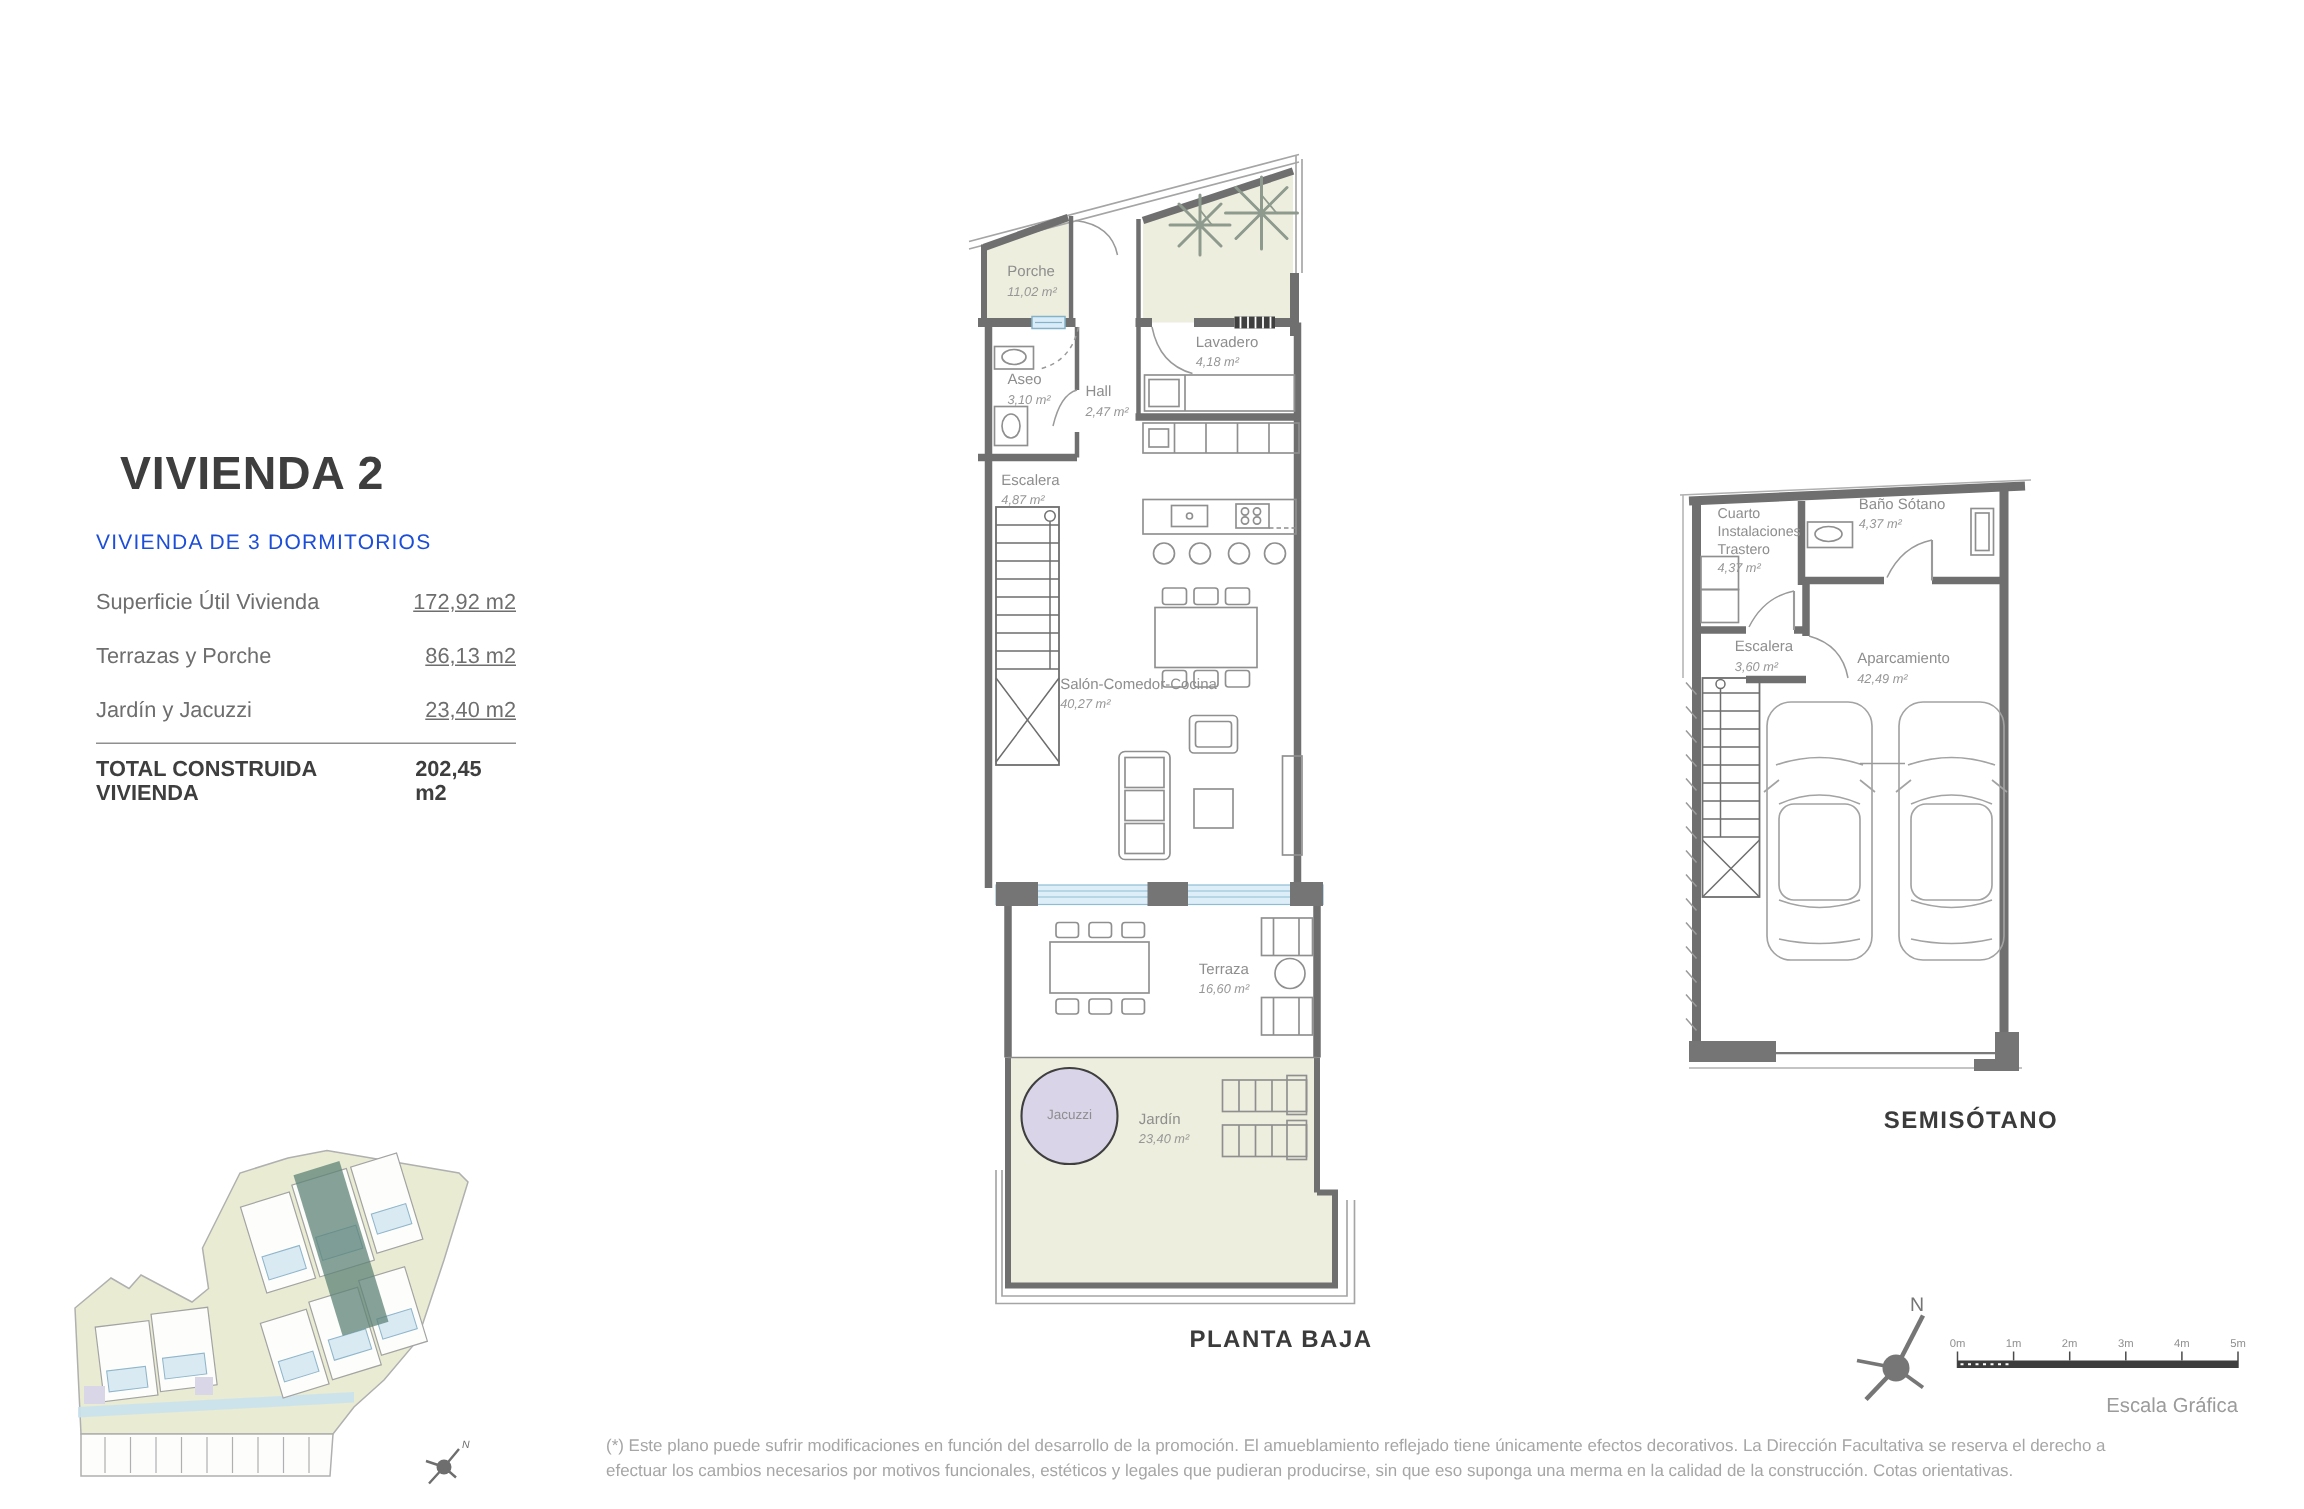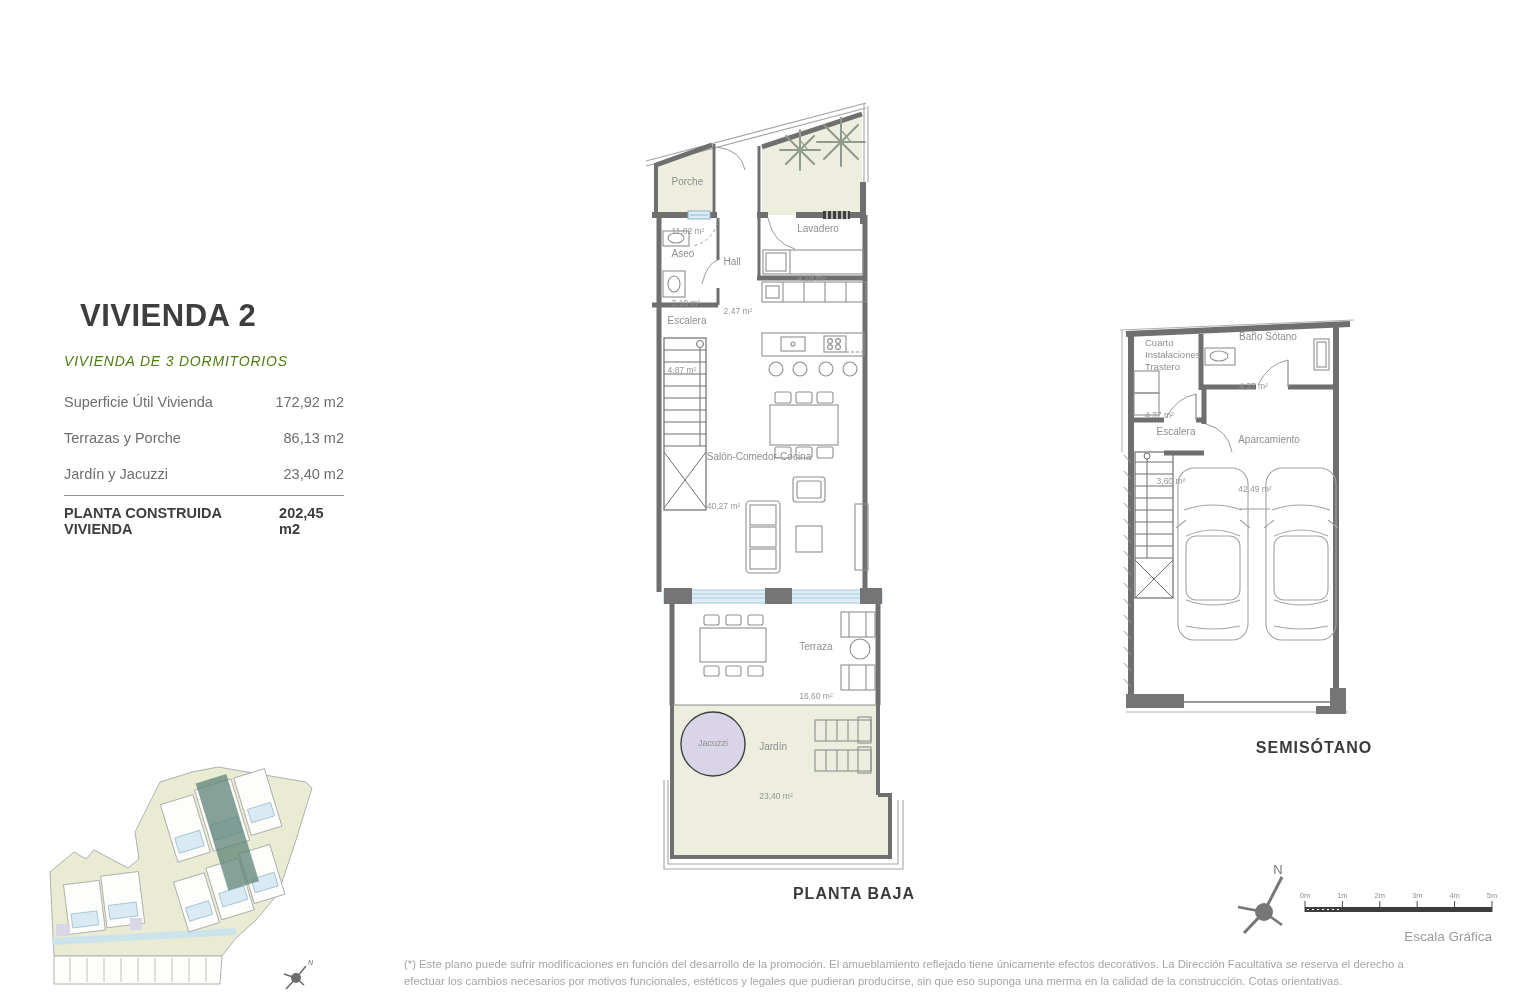--- a/index.html
+++ b/index.html
@@ -2,36 +2,36 @@
 <html><head>
 <meta charset="utf-8">
 <style>
   html,body{margin:0;padding:0;background:#fff;}
   .page{position:relative;width:1536px;height:1006px;background:#ffffff;overflow:hidden;
         font-family:"Liberation Sans",sans-serif;}
 
   
   .info-panel{position:absolute;left:64px;top:283px;width:280px;color:#6e6e6e;}
   .info-panel h1{margin:16px;font-size:31px;line-height:34px;font-weight:700;color:#3e3e3e;letter-spacing:.5px;}
-  .subtitle{margin-top:20px;font-size:14px;letter-spacing:.8px;color:#4d7c0f;font-style:italic;}
+  .subtitle{margin-top:20px;font-size:14px;letter-spacing:.8px;color:#1d4ed8;}
   .specs{margin-top:25px;}
   .spec-row{display:flex;justify-content:space-between;align-items:flex-end;
             font-size:14.5px;color:#6e6e6e;margin-bottom:13px;margin-top:20px;}
-  .spec-row .val{white-space:nowrap;}
+  .spec-row .val{white-space:nowrap;text-decoration:underline;}
   .spec-note{display:block;font-size:6.5px;color:#8a8a8a;letter-spacing:.3px;margin-top:2px;}
   .total-row{display:flex;justify-content:space-between;border-top:1.5px solid #8f8f8f;
              margin-top:7px;padding-top:9px;font-size:14.5px;font-weight:700;color:#3e3e3e;}
 
   
   .plan{position:absolute;}
   .plan svg{position:absolute;left:0;top:0;}
   .rm{position:absolute;transform:translateX(-50%);color:#8e8e8e;
       line-height:1.25;white-space:nowrap;z-index:5;}
   .rm .rn{display:block;font-size:10px;}
-  .rm .ra{display:block;font-size:8.5px;color:#979797;margin-top:37px;}
+  .rm .ra{display:block;font-size:8.5px;font-style:italic;color:#979797;}
   .rm.wrap{white-space:normal;width:72px;}
   .plan-caption{position:absolute;transform:translateX(-50%);font-size:16px;font-weight:700;
                 color:#3b3b3b;letter-spacing:1px;white-space:nowrap;z-index:5;}
 
   
   .footnote{position:absolute;left:404px;top:956px;width:1134px;font-size:11.3px;
             line-height:17px;color:#a6a6a6;}
   .footnote span{display:block;}
 
   svg text{font-family:"Liberation Sans",sans-serif;}
@@ -51,21 +51,21 @@
       </div>
       <div class="spec-row">
         <span>Terrazas y Porche</span>
         <span class="val">86,13 m2</span>
       </div>
       <div class="spec-row">
         <span>Jardín y Jacuzzi</span>
         <span class="val">23,40 m2</span>
       </div>
       <div class="total-row">
-        <span>PLANTA CONSTRUIDA VIVIENDA</span>
+        <span>TOTAL CONSTRUIDA VIVIENDA</span>
         <span class="val">202,45 m2</span>
       </div>
     </div>
   </div>
 
   <div class="plan" style="left:640px;top:100px;width:280px;height:812px;">
     <svg width="280" height="812" viewBox="640 100 280 812">
 
       <g>
         <path d="M656,164 L712,144 L712,215 L656,215 Z" fill="#eeeedf"></path>

